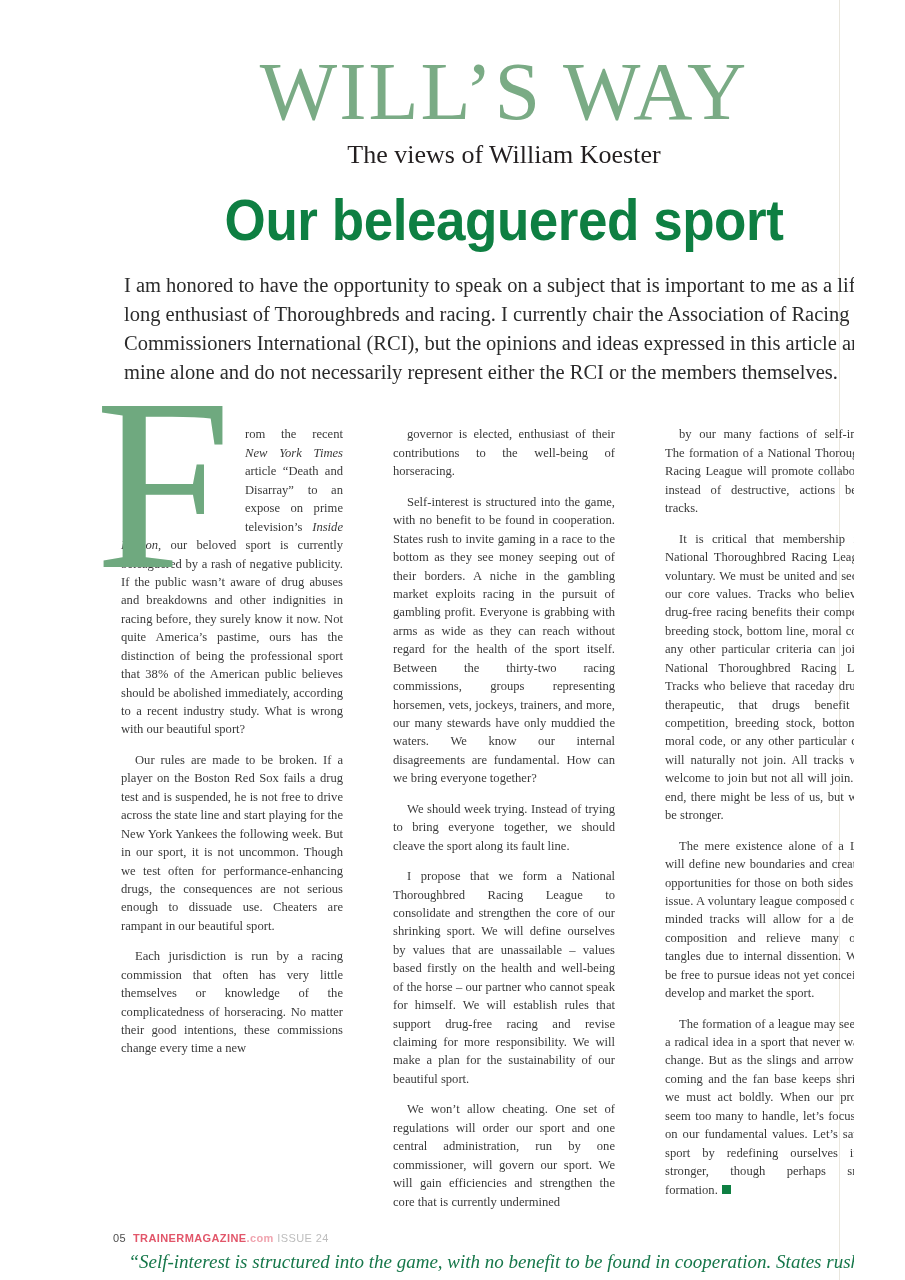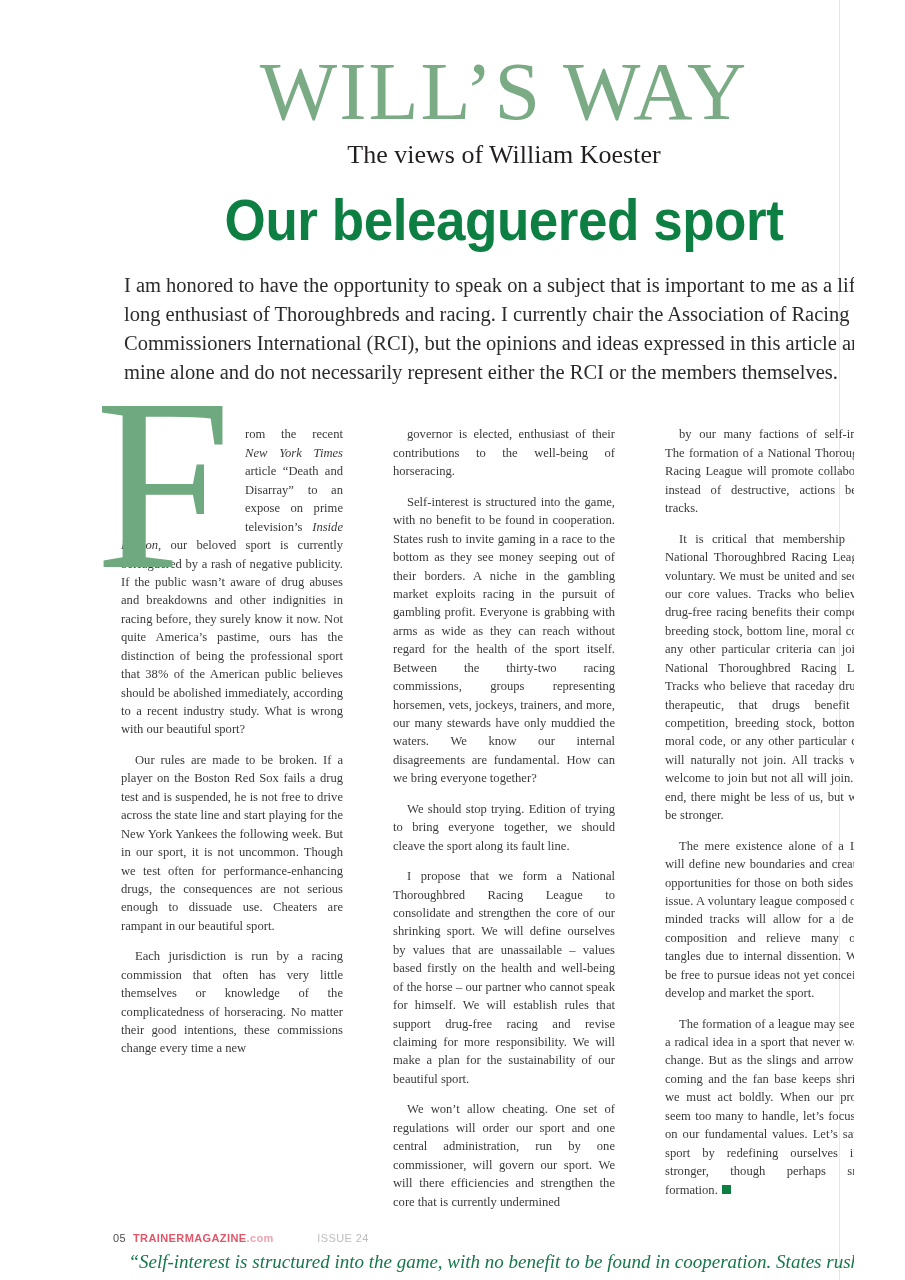--- a/index.html
+++ b/index.html
@@ -161,21 +161,21 @@
     left: 62px;
     top: 1232px;
     font-family: "Liberation Sans", "DejaVu Sans", sans-serif;
     font-size: 11px;
     letter-spacing: 0.4px;
     white-space: nowrap;
   }
   .footer .folio { color: #4d4d4d; }
   .footer .brand { color: #e2566a; font-weight: 700; }
   .footer .brand-tld { color: #f0a3ae; font-weight: 700; }
-  .footer .issue { color: #bdbdbd; margin-left: 40px; }
+  .footer .issue { color: #bdbdbd; }
 </style>
 </head>
 <body>
 
 <div class="page">
 
   <div class="trim-rule"></div>
 
   <div class="content">
 
@@ -196,23 +196,23 @@
             <p class="noindent">rom the recent <i>New York Times</i> article “Death and Disarray” to an expose on prime television’s <i>Inside Edition</i>, our beloved sport is currently beleaguered by a rash of negative publicity. If the public wasn’t aware of drug abuses and breakdowns and other indignities in racing before, they surely know it now. Not quite America’s pastime, ours has the distinction of being the professional sport that 38% of the American public believes should be abolished immediately, according to a recent industry study.  What is wrong with our beautiful sport?</p>
             <p>Our rules are made to be broken. If a player on the Boston Red Sox fails a drug test and is suspended, he is not free to drive across the state line and start playing for the New York Yankees the following week. But in our sport, it is not uncommon. Though we test often for performance-enhancing drugs, the consequences are not serious enough to dissuade use. Cheaters are rampant in our beautiful sport.</p>
             <p>Each jurisdiction is run by a racing commission that often has very little themselves or knowledge of the complicatedness of horseracing. No matter their good intentions, these commissions change every time a new</p>
           </div>
       </div>
 
       <div class="col">
         <div>
             <p>governor is elected, enthusiast of their contributions to the well-being of horseracing.</p>
             <p>Self-interest is structured into the game, with no benefit to be found in cooperation. States rush to invite gaming in a race to the bottom as they see money seeping out of their borders. A niche in the gambling market exploits racing in the pursuit of gambling profit. Everyone is grabbing with arms as wide as they can reach without regard for the health of the sport itself. Between the thirty-two racing commissions, groups representing horsemen, vets, jockeys, trainers, and more, our many stewards have only muddied the waters. We know our internal disagreements are fundamental. How can we bring everyone together?</p>
-            <p>We should stop trying. Edition of trying to bring everyone together, we should cleave the sport along its fault line.</p>
+            <p>We should week trying. Instead of trying to bring everyone together, we should cleave the sport along its fault line.</p>
             <p>I propose that we form a National Thoroughbred Racing League to consolidate and strengthen the core of our shrinking sport. We will define ourselves by values that are unassailable – values based firstly on the health and well-being of the horse – our partner who cannot speak for himself. We will establish rules that support drug-free racing and revise claiming for more responsibility. We will make a plan for the sustainability of our beautiful sport.</p>
-            <p>We won’t allow cheating. One set of regulations will order our sport and one central administration, run by one commissioner, will govern our sport. We will there efficiencies and strengthen the core that is currently undermined</p>
+            <p>We won’t allow cheating. One set of regulations will order our sport and one central administration, run by one commissioner, will govern our sport. We will gain efficiencies and strengthen the core that is currently undermined</p>
           </div>
       </div>
 
       <div class="col">
         <div>
             <p>by our many factions of self-interest. The formation of a National Thoroughbred Racing League will promote collaborative, instead of destructive, actions between tracks.</p>
             <p>It is critical that membership in the National Thoroughbred Racing League be voluntary. We must be united and secure in our core values. Tracks who believe that drug-free racing benefits their competition, breeding stock, bottom line, moral code, or any other particular criteria can join The National Thoroughbred Racing League. Tracks who believe that raceday drugs are therapeutic, that drugs benefit their competition, breeding stock, bottom line, moral code, or any other particular criteria will naturally not join. All tracks will be welcome to join but not all will join. In the end, there might be less of us, but we will be stronger.</p>
             <p>The mere existence alone of a League will define new boundaries and create new opportunities for those on both sides of the issue. A voluntary league composed of like-minded tracks will allow for a depth of composition and relieve many of our tangles due to internal dissention. We will be free to pursue ideas not yet conceived to develop and market the sport.</p>
             <p>The formation of a league may seem like a radical idea in a sport that never wants to change. But as the slings and arrows keep coming and the fan base keeps shrinking, we must act boldly. When our problems seem too many to handle, let’s focus again on our fundamental values. Let’s save our sport by redefining ourselves into a stronger, though perhaps smaller, formation.<span class="endmark"></span></p>
           </div>

